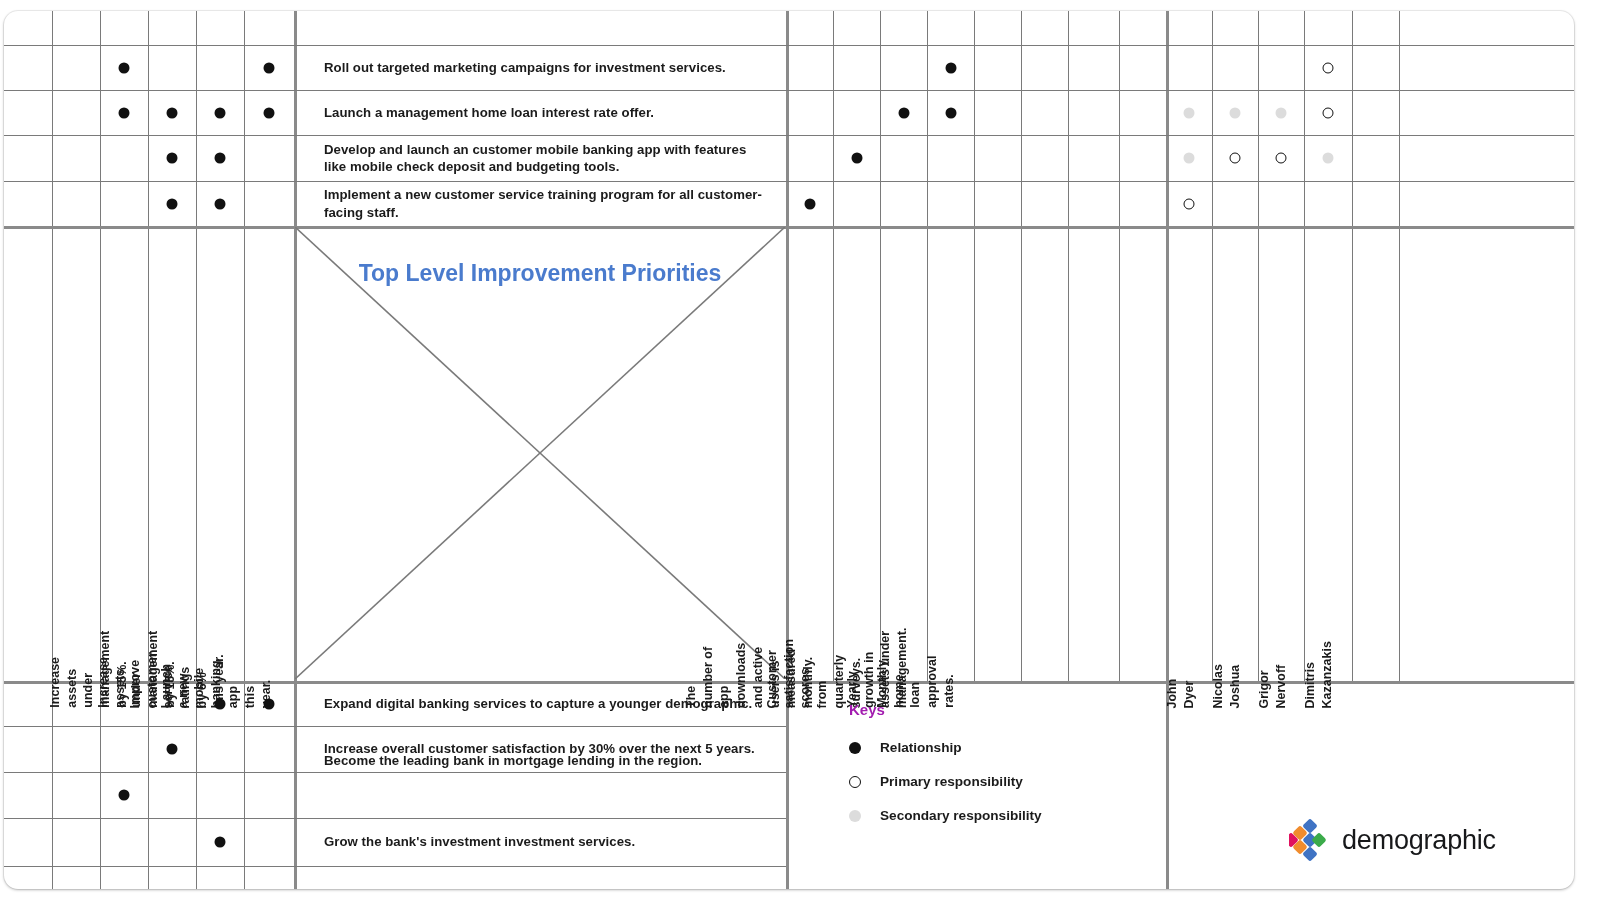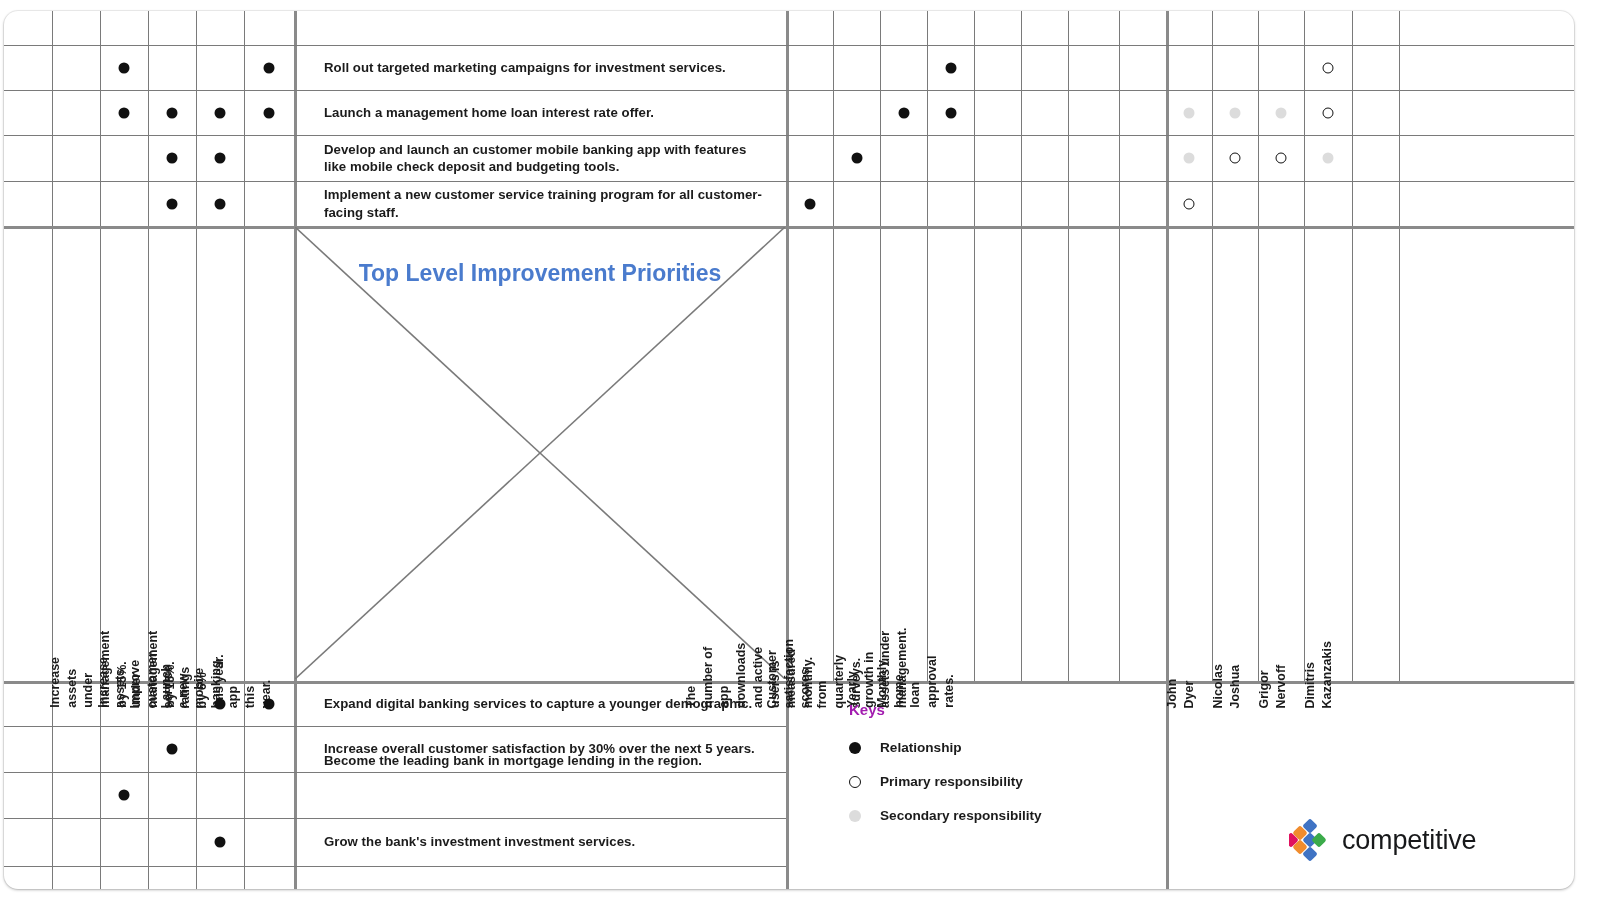--- a/index.html
+++ b/index.html
@@ -210,16 +210,16 @@
       <g>
         <rect x="15.5" y="1.5" width="11" height="11" rx="2.4" transform="rotate(45 21 7)" fill="#3f73c4"></rect>
         <rect x="15.5" y="15.5" width="11" height="11" rx="2.4" transform="rotate(45 21 21)" fill="#3f73c4"></rect>
         <rect x="15.5" y="29.5" width="11" height="11" rx="2.4" transform="rotate(45 21 35)" fill="#3f73c4"></rect>
         <rect x="5.5" y="8.5" width="11" height="11" rx="2.4" transform="rotate(45 11 14)" fill="#f08c2e"></rect>
         <rect x="5.5" y="22.5" width="11" height="11" rx="2.4" transform="rotate(45 11 28)" fill="#f08c2e"></rect>
         <rect x="-3.5" y="15.5" width="11" height="11" rx="2.4" transform="rotate(45 2 21)" fill="#e0115f"></rect>
         <rect x="24.5" y="15.5" width="11" height="11" rx="2.4" transform="rotate(45 30 21)" fill="#3bab4a"></rect>
       </g>
     </svg>
-    <span class="wm">competitive</span>
+    <span class="wm">demographic</span>
   </div>
 
 </div>
 
 </body></html>

